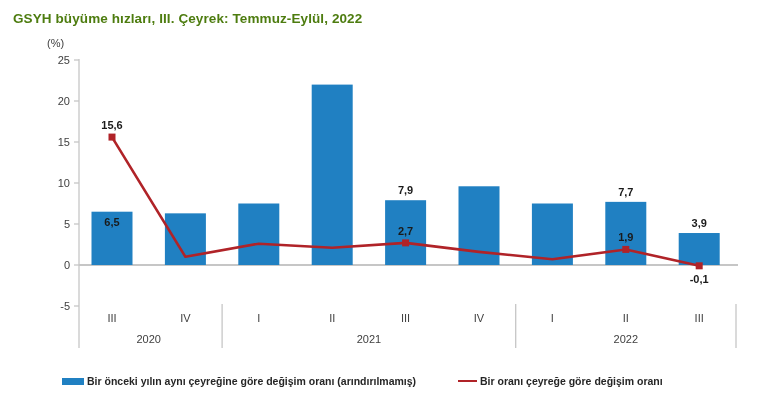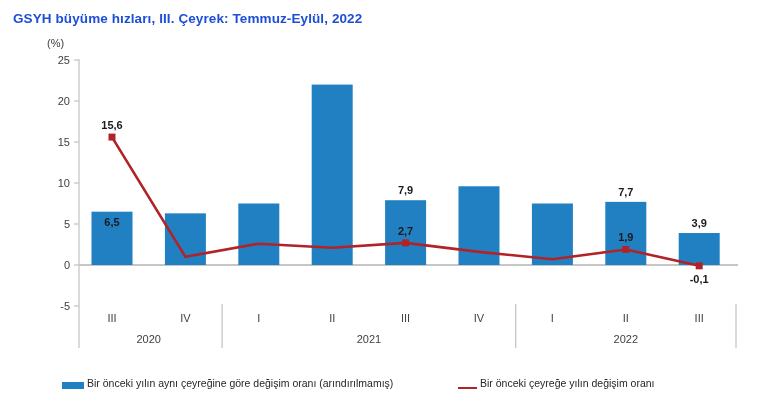--- a/index.html
+++ b/index.html
@@ -2,31 +2,31 @@
 <html><head>
 <meta charset="utf-8">
 <style>
   html,body{margin:0;padding:0;background:#fff;}
   #page{
     position:relative;width:758px;height:410px;background:#ffffff;
     font-family:"Liberation Sans","DejaVu Sans",sans-serif;overflow:hidden;
   }
   #title{
     position:absolute;left:13px;top:11px;font-size:13.5px;font-weight:bold;
-    color:#1d4ed8;letter-spacing:0.1px;
+    color:#4d7c0f;letter-spacing:0.1px;
   }
   #unit{
     position:absolute;left:47px;top:37px;font-size:11px;color:#404040;
   }
   #chart-wrap{position:absolute;left:16px;top:50px;width:758px;height:310px;}
   svg text{font-family:"Liberation Sans","DejaVu Sans",sans-serif;}
   #legend{
     position:absolute;left:0;top:373px;width:758px;height:20px;
   }
-  .legend-item{position:absolute;display:flex;align-items:flex-end;height:16px;}
+  .legend-item{position:absolute;display:flex;align-items:center;height:16px;font-weight:bold;}
   .legend-item .lbl{font-size:10.5px;color:#262626;margin-left:3px;white-space:nowrap;}
   .swatch-bar{width:22px;height:7px;}
   .swatch-line{width:19px;height:2.5px;}
 </style>
 </head>
 <body>
 
 <div id="page">
   <div id="title">GSYH büyüme hızları, III. Çeyrek: Temmuz-Eylül, 2022</div>
   <div id="unit">(%)</div>
@@ -89,16 +89,16 @@
       </svg>
   </div>
 
   <div id="legend">
     <div class="legend-item" style="left:62px;">
       <span class="swatch-bar" id="swatch-bar" style="background: rgb(32, 128, 194);"></span>
       <span class="lbl">Bir önceki yılın aynı çeyreğine göre değişim oranı (arındırılmamış)</span>
     </div>
     <div class="legend-item" style="left:458px;">
       <span class="swatch-line" id="swatch-line" style="background: rgb(176, 35, 40);"></span>
-      <span class="lbl">Bir önceki çeyreğe yılın değişim oranı</span>
+      <span class="lbl">Bir oranı çeyreğe göre değişim oranı</span>
     </div>
   </div>
 </div>
 
 </body></html>

